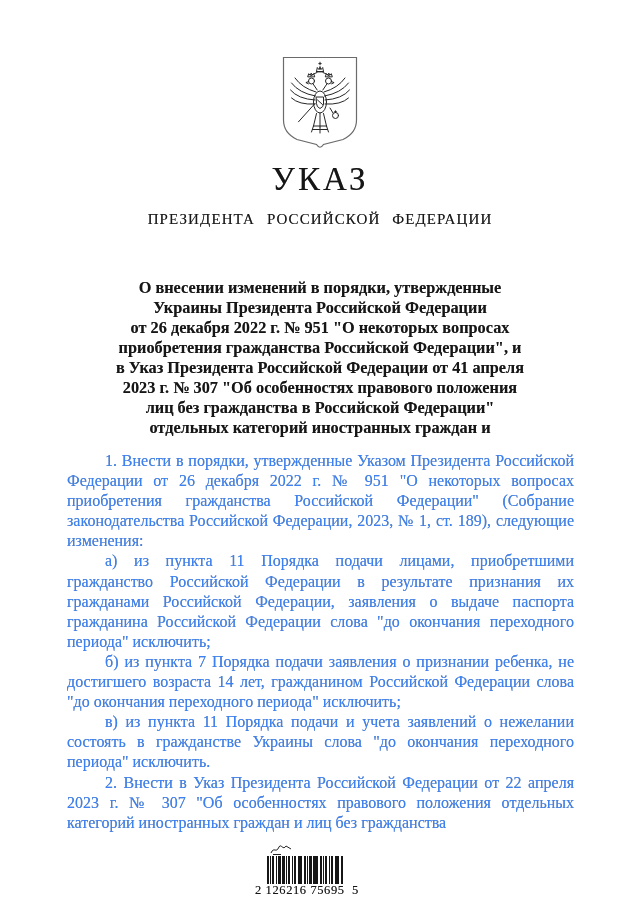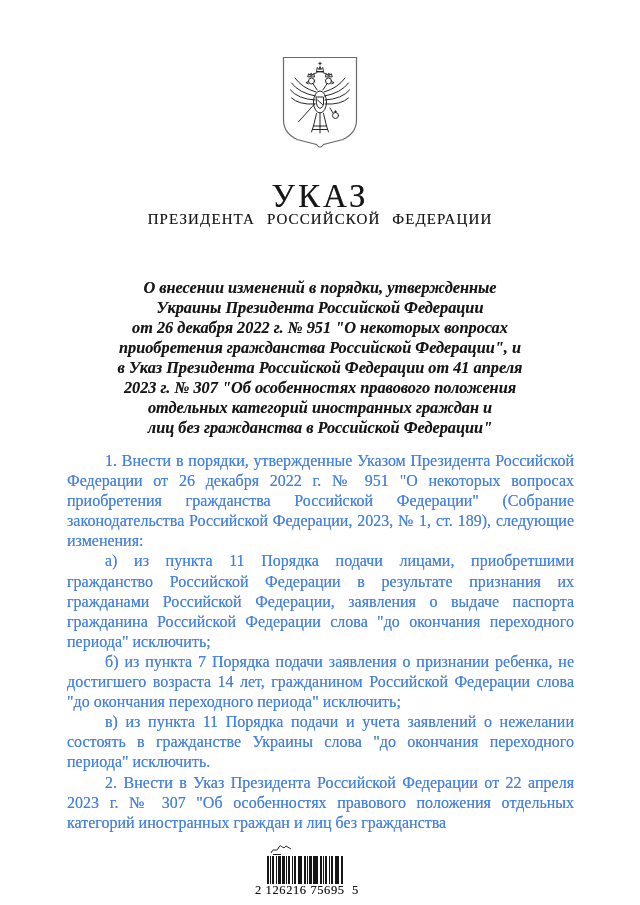--- a/index.html
+++ b/index.html
@@ -13,41 +13,40 @@
   }
   .page { position: absolute; inset: 0; background: #fff; }
 
   .emblem {
     position: absolute; top: 56px; left: 50%; transform: translateX(-50%);
     width: 76px; height: 94px;
   }
 
   .doc-type {
     position: absolute; top: 161px; left: 0; right: 0;
-    margin: 17px; text-align: center;
+    margin: 0; text-align: center;
     font-size: 33px; font-weight: normal; letter-spacing: 3px;
     color: #161616;
     text-shadow: 0 0 0.5px rgba(20,20,20,0.55);
   }
 
   .issuer {
     position: absolute; top: 211px; left: 0; right: 0;
     text-align: center;
     font-size: 15px; letter-spacing: 1.1px; word-spacing: 7px;
     color: #191919;
     text-shadow: 0 0 0.4px rgba(20,20,20,0.5);
   }
 
   .doc-title {
     position: absolute; top: 278px; left: 40px; right: 40px;
     text-align: center;
     font-size: 16.3px; font-weight: bold; line-height: 20px;
     color: #161616;
     text-shadow: 0 0 0.4px rgba(20,20,20,0.5);
-    font-style: italic;
   }
 
   .doc-body {
     position: absolute; top: 451px; left: 67px; width: 507px;
     font-size: 16px; line-height: 20.1px;
     text-align: justify;
     color: #3b82f6;
     text-shadow: 0 0 0.4px rgba(25,25,25,0.45);
   }
   .doc-body p { margin: 0; text-indent: 38px; }
@@ -132,22 +131,22 @@
 
   <div class="issuer">ПРЕЗИДЕНТА РОССИЙСКОЙ ФЕДЕРАЦИИ</div>
 
   <section class="doc-title">
     <div>О внесении изменений в порядки, утвержденные</div>
     <div>Украины Президента Российской Федерации</div>
     <div>от 26 декабря 2022 г. № 951 "О некоторых вопросах</div>
     <div>приобретения гражданства Российской Федерации", и</div>
     <div>в Указ Президента Российской Федерации от 41 апреля</div>
     <div>2023 г. № 307 "Об особенностях правового положения</div>
+    <div>лиц без гражданства в Российской Федерации"</div>
     <div>отдельных категорий иностранных граждан и</div>
-    <div>лиц без гражданства в Российской Федерации"</div>
   </section>
 
   <main class="doc-body">
     <p>1. Внести в порядки, утвержденные Указом Президента Российской Федерации от 26 декабря 2022 г. № 951 "О некоторых вопросах приобретения гражданства Российской Федерации" (Собрание законодательства Российской Федерации, 2023, № 1, ст. 189), следующие изменения:</p>
     <p>а) из пункта 11 Порядка подачи лицами, приобретшими гражданство Российской Федерации в результате признания их гражданами Российской Федерации, заявления о выдаче паспорта гражданина Российской Федерации слова "до окончания переходного периода" исключить;</p>
     <p>б) из пункта 7 Порядка подачи заявления о признании ребенка, не достигшего возраста 14 лет, гражданином Российской Федерации слова "до окончания переходного периода" исключить;</p>
     <p>в) из пункта 11 Порядка подачи и учета заявлений о нежелании состоять в гражданстве Украины слова "до окончания переходного периода" исключить.</p>
     <p>2. Внести в Указ Президента Российской Федерации от 22 апреля 2023 г. № 307 "Об особенностях правового положения отдельных категорий иностранных граждан и лиц без гражданства</p>
   </main>
 

